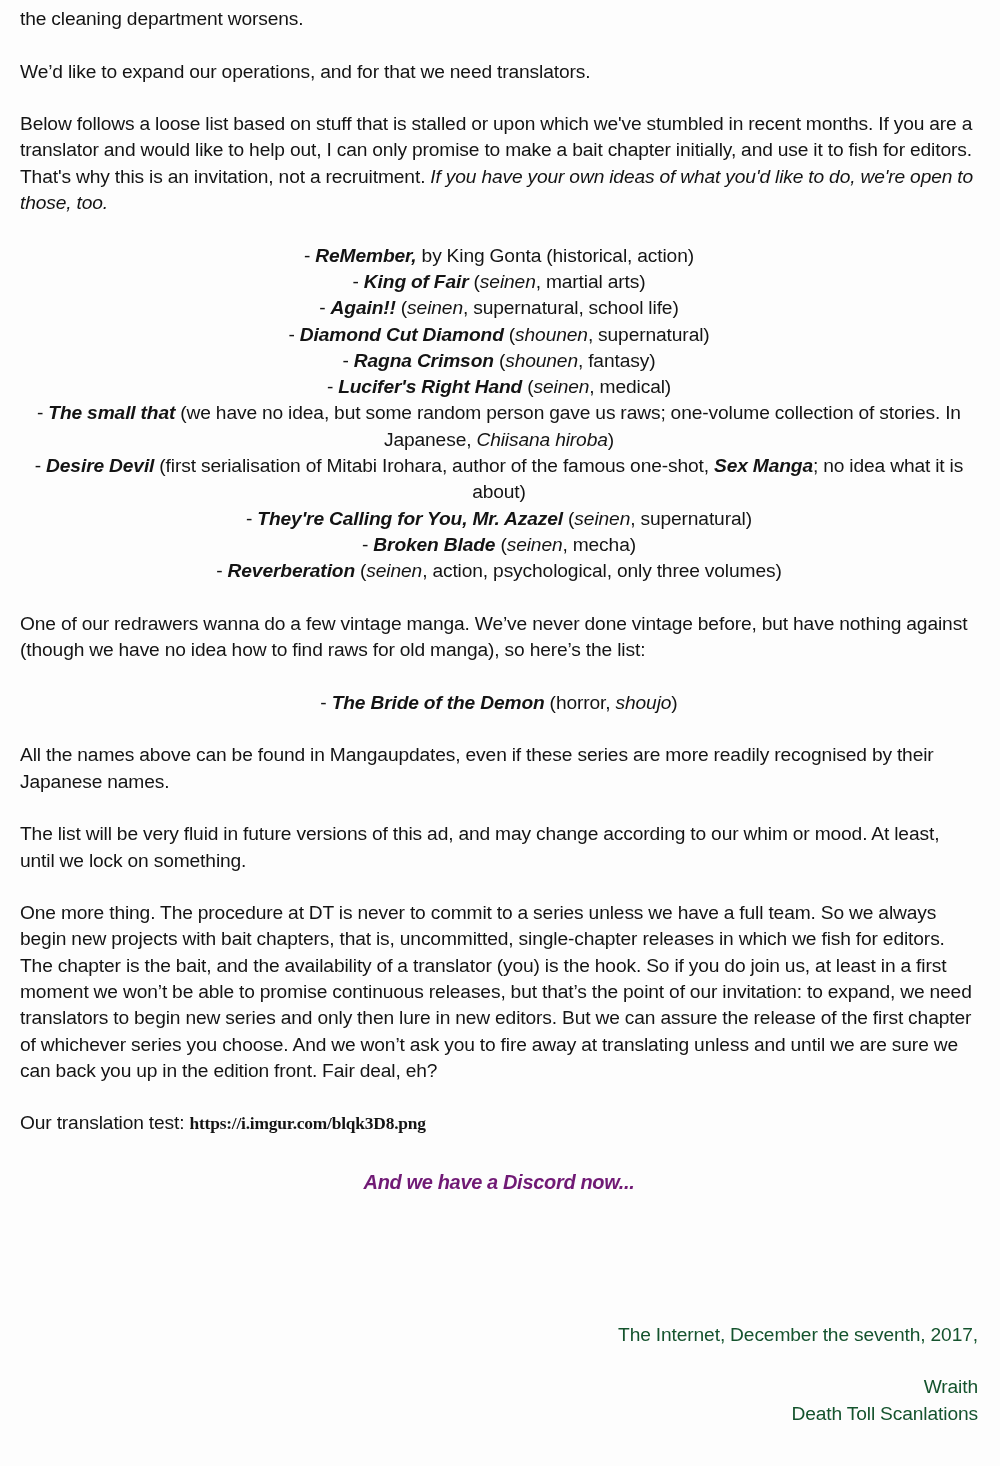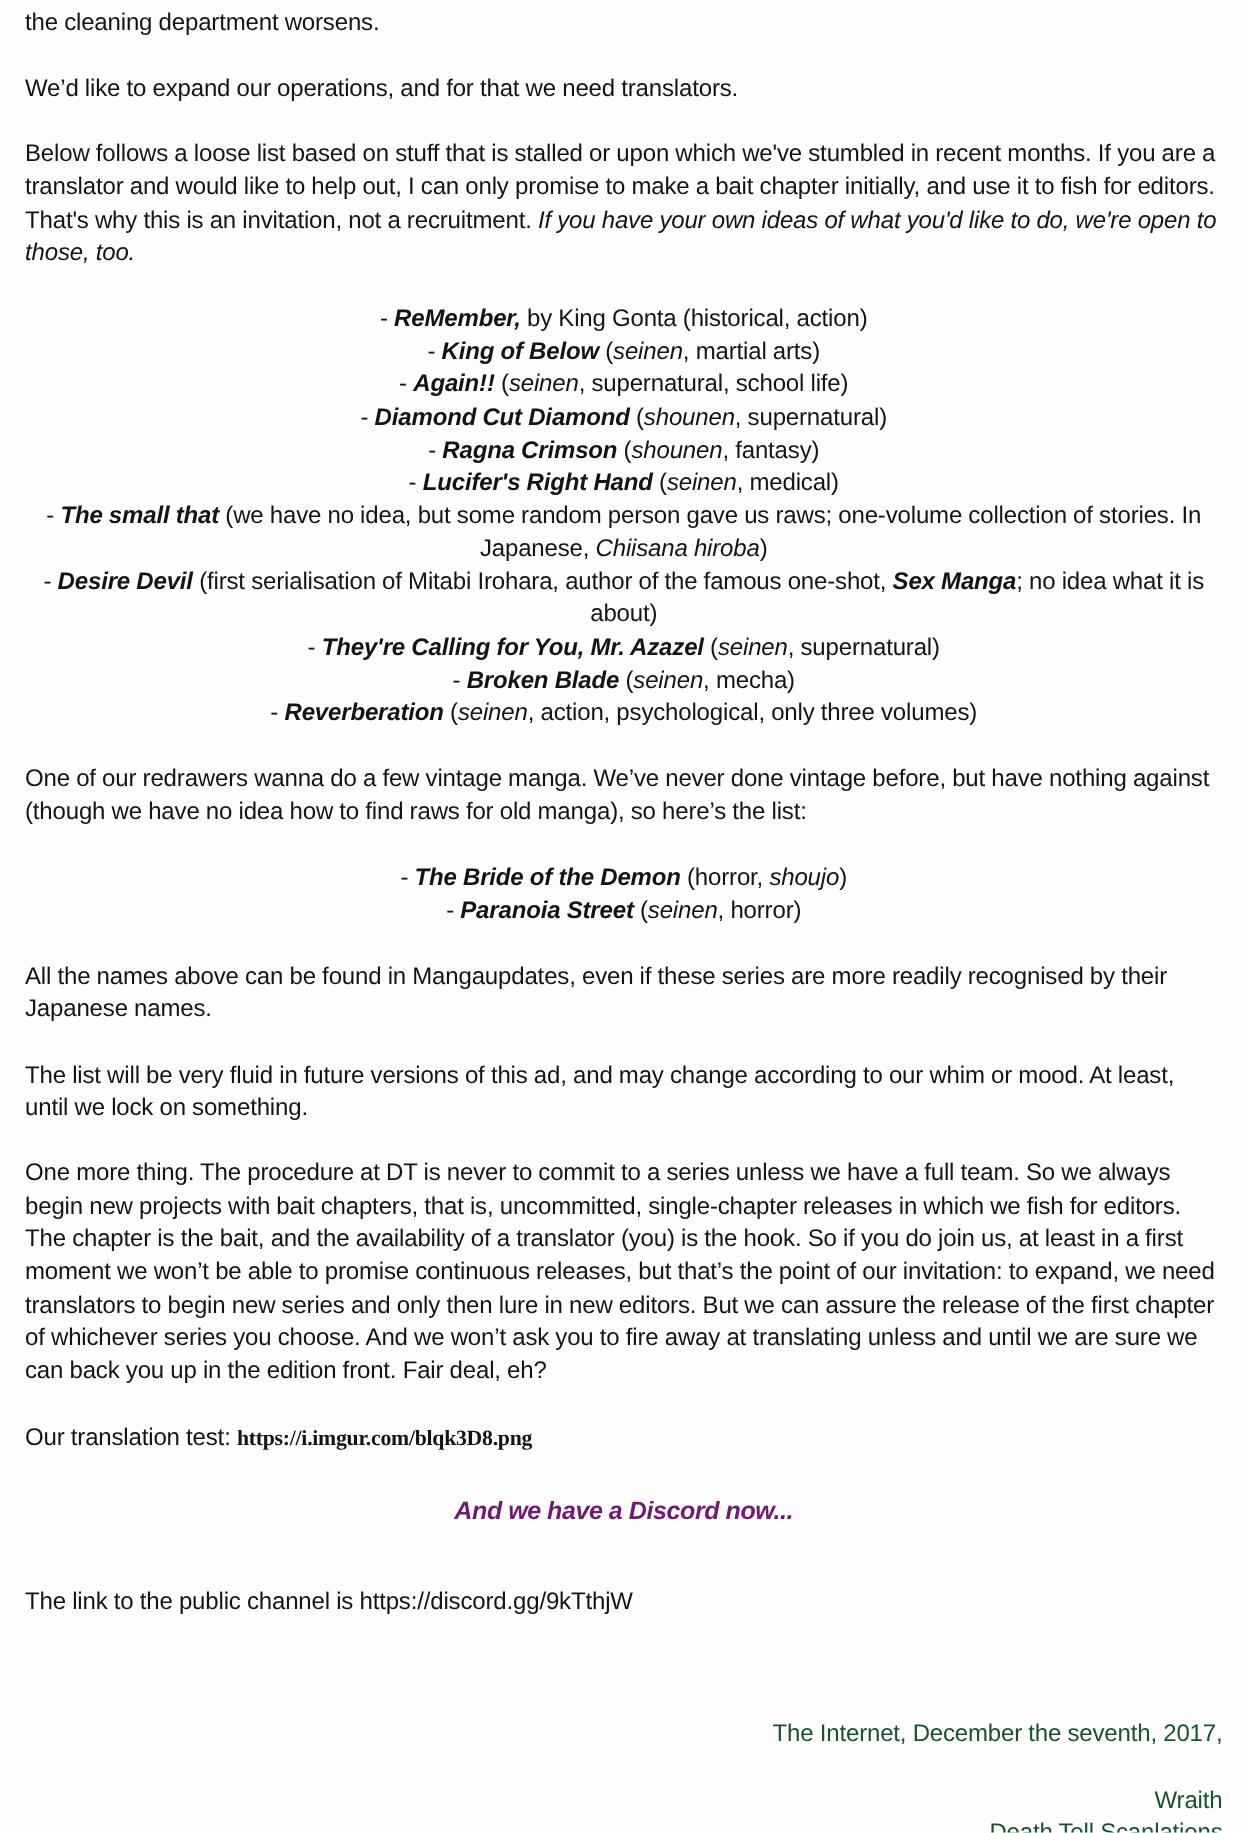--- a/index.html
+++ b/index.html
@@ -91,21 +91,21 @@
     <p class="line">We’d like to expand our operations, and for that we need translators.</p>
     <div class="spacer-md"></div>
 
     <p class="line"><span>Below follows a loose list based on stuff that is stalled or upon which we've stumbled in recent months. If you are a translator and would like to help out, I can only promise to make a bait chapter initially, and use it to fish for editors. That's why this is an invitation, not a recruitment. </span><i>If you have your own ideas of what you'd like to do, we're open to those, too.</i></p>
     <div class="spacer-md"></div>
 
     <div class="list">
 
       <p class="line"><span>- </span><span class="bi">ReMember,</span><span> by King Gonta (historical, action)</span><i></i><span></span></p>
 
-      <p class="line"><span>- </span><span class="bi">King of Below</span><span> (</span><i>seinen</i><span>, martial arts)</span></p>
+      <p class="line"><span>- </span><span class="bi">King of Fair</span><span> (</span><i>seinen</i><span>, martial arts)</span></p>
 
       <p class="line"><span>- </span><span class="bi">Again!!</span><span> (</span><i>seinen</i><span>, supernatural, school life)</span></p>
 
       <p class="line"><span>- </span><span class="bi">Diamond Cut Diamond</span><span> (</span><i>shounen</i><span>, supernatural)</span></p>
 
       <p class="line"><span>- </span><span class="bi">Ragna Crimson</span><span> (</span><i>shounen</i><span>, fantasy)</span></p>
 
       <p class="line"><span>- </span><span class="bi">Lucifer's Right Hand</span><span> (</span><i>seinen</i><span>, medical)</span></p>
 
       <p class="line"><span>- </span><span class="bi">The small that</span><span> (we have no idea, but some random person gave us raws; one-volume collection of stories. In Japanese, </span><i>Chiisana hiroba</i><span>)</span></p>
@@ -121,21 +121,20 @@
     </div>
 
     <div class="spacer-md"></div>
 
     <p class="line">One of our redrawers wanna do a few vintage manga. We’ve never done vintage before, but have nothing against (though we have no idea how to find raws for old manga), so here’s the list:</p>
     <div class="spacer-md"></div>
 
     <div class="list">
       <p class="line"><span>- </span><span class="bi">The Bride of the Demon</span><span> (horror, </span><i>shoujo</i><span>)</span></p>
 
-      <p class="line"><span>- </span><span class="bi">Paranoia Street</span><span> (</span><i>seinen</i><span>, horror)</span></p>
     </div>
 
     <div class="spacer-md"></div>
 
     <p class="line">All the names above can be found in Mangaupdates, even if these series are more readily recognised by their Japanese names.</p>
     <div class="spacer-md"></div>
 
     <p class="line">The list will be very fluid in future versions of this ad, and may change according to our whim or mood. At least, until we lock on something.</p>
     <div class="spacer-md"></div>
 
@@ -143,21 +142,20 @@
     <div class="spacer-md"></div>
 
     <p class="line"><span>Our translation test: </span><span class="mono">https://i.imgur.com/blqk3D8.png</span></p>
 
     <div class="spacer-sm"></div>
 
     <p class="discord-heading">And we have a Discord now...</p>
 
     <div class="spacer-lg"></div>
 
-    <p class="line">The link to the public channel is https://discord.gg/9kTthjW</p>
 
     <div class="spacer-lg"></div>
     <div class="spacer-lg"></div>
 
     <div class="sign-block">
       <p class="sign-line">The Internet, December the seventh, 2017,</p>
       <div class="spacer-md"></div>
       <p class="sign-line">Wraith</p>
       <p class="sign-line">Death Toll Scanlations</p>
     </div>

